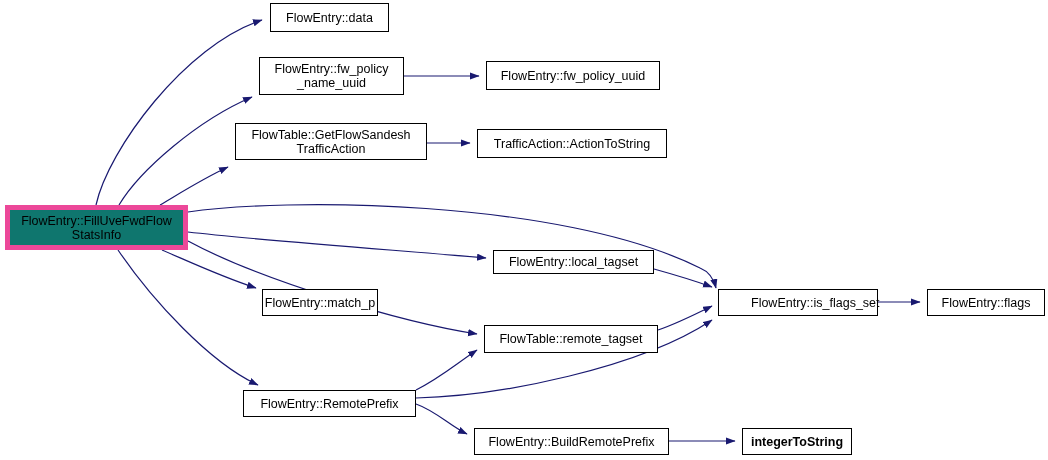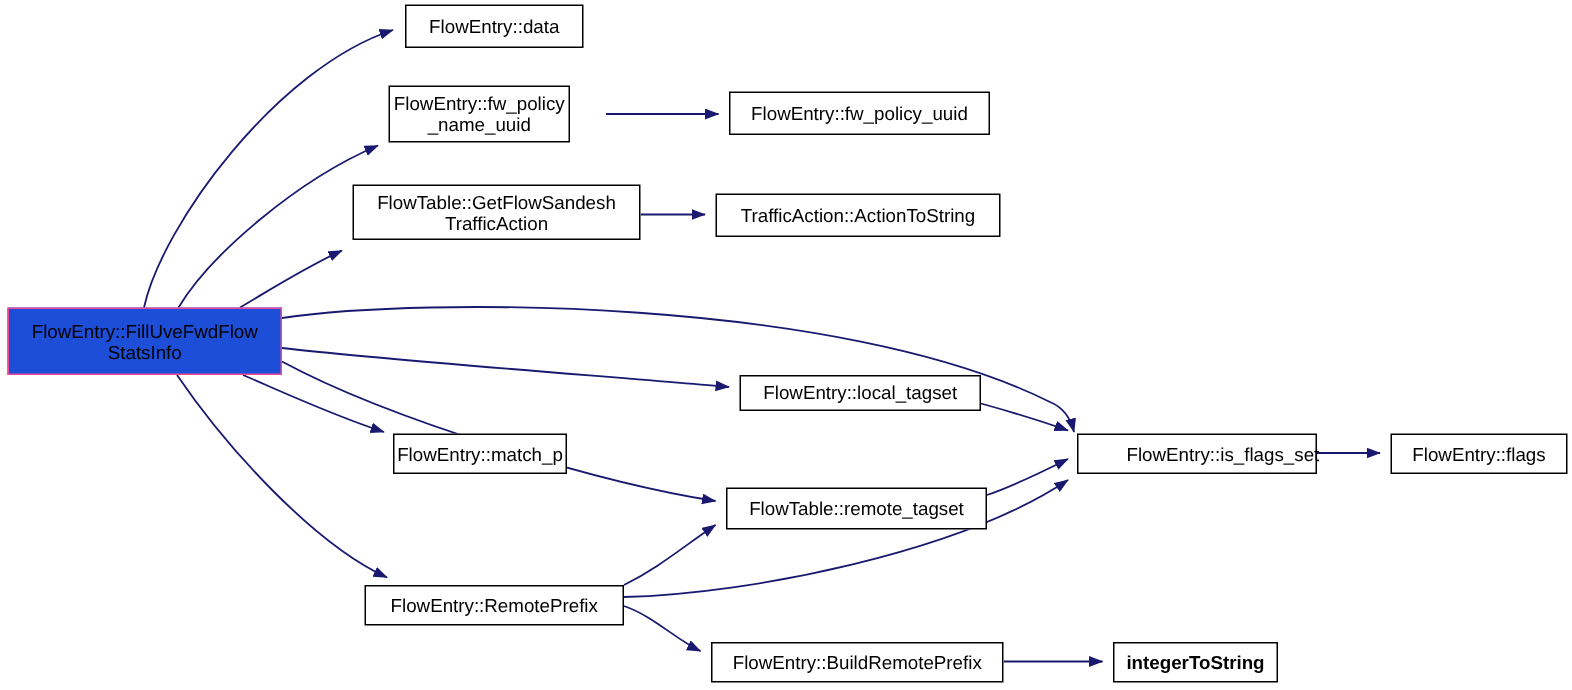--- a/index.html
+++ b/index.html
@@ -32,22 +32,22 @@
     font-size: 12.5px;
     line-height: 14px;
     display: flex;
     align-items: center;
     justify-content: center;
     text-align: center;
     white-space: pre-line;
     letter-spacing: 0px;
   }
   .node.root {
-    background: #1d4ed8;
-    border: 1px solid #ec4899;
+    background: #0f766e;
+    border: 5px solid #ec4899;
   }
   .node-label {
     display: block;
     width: 100%;
     padding: 0 2px;
   }
 </style>
 </head>
 <body>
 
@@ -75,21 +75,21 @@
         <path d="M 416,398 C 500,396 640,368 712,320" fill="none" stroke="#191970" stroke-width="1.2" marker-end="url(#arrow)"></path>
         <path d="M 416,390 C 440,378 456,364 477,350" fill="none" stroke="#191970" stroke-width="1.2" marker-end="url(#arrow)"></path>
         <path d="M 416,404 C 436,411 450,426 467,434" fill="none" stroke="#191970" stroke-width="1.2" marker-end="url(#arrow)"></path>
         <path d="M 669,441 L 735,441" fill="none" stroke="#191970" stroke-width="1.2" marker-end="url(#arrow)"></path>
       </g>
   </svg>
   <div id="node-layer">
       <div class="node root" style="left: 5px; top: 205px; width: 183px; height: 45px;"><span class="node-label">FlowEntry::FillUveFwdFlow
 StatsInfo</span></div>
       <div class="node" style="left: 270px; top: 3px; width: 119px; height: 29px;"><span class="node-label">FlowEntry::data</span></div>
-      <div class="node" style="left: 259px; top: 57px; width: 121px; height: 38px;"><span class="node-label">FlowEntry::fw_policy
+      <div class="node" style="left: 259px; top: 57px; width: 145px; height: 38px;"><span class="node-label">FlowEntry::fw_policy
 _name_uuid</span></div>
       <div class="node" style="left: 486px; top: 61px; width: 174px; height: 29px;"><span class="node-label">FlowEntry::fw_policy_uuid</span></div>
       <div class="node" style="left: 235px; top: 123px; width: 192px; height: 37px;"><span class="node-label">FlowTable::GetFlowSandesh
 TrafficAction</span></div>
       <div class="node" style="left: 477px; top: 129px; width: 190px; height: 29px;"><span class="node-label">TrafficAction::ActionToString</span></div>
       <div class="node" style="left: 493px; top: 250px; width: 161px; height: 24px; justify-content: center;"><span class="node-label">FlowEntry::local_tagset</span></div>
       <div class="node" style="left: 262px; top: 289px; width: 116px; height: 27px;"><span class="node-label">FlowEntry::match_p</span></div>
       <div class="node" style="left: 484px; top: 325px; width: 174px; height: 28px;"><span class="node-label">FlowTable::remote_tagset</span></div>
       <div class="node" style="left: 718px; top: 289px; width: 160px; height: 27px; padding-left: 32px;"><span class="node-label">FlowEntry::is_flags_set</span></div>
       <div class="node" style="left: 927px; top: 289px; width: 118px; height: 27px;"><span class="node-label">FlowEntry::flags</span></div>

